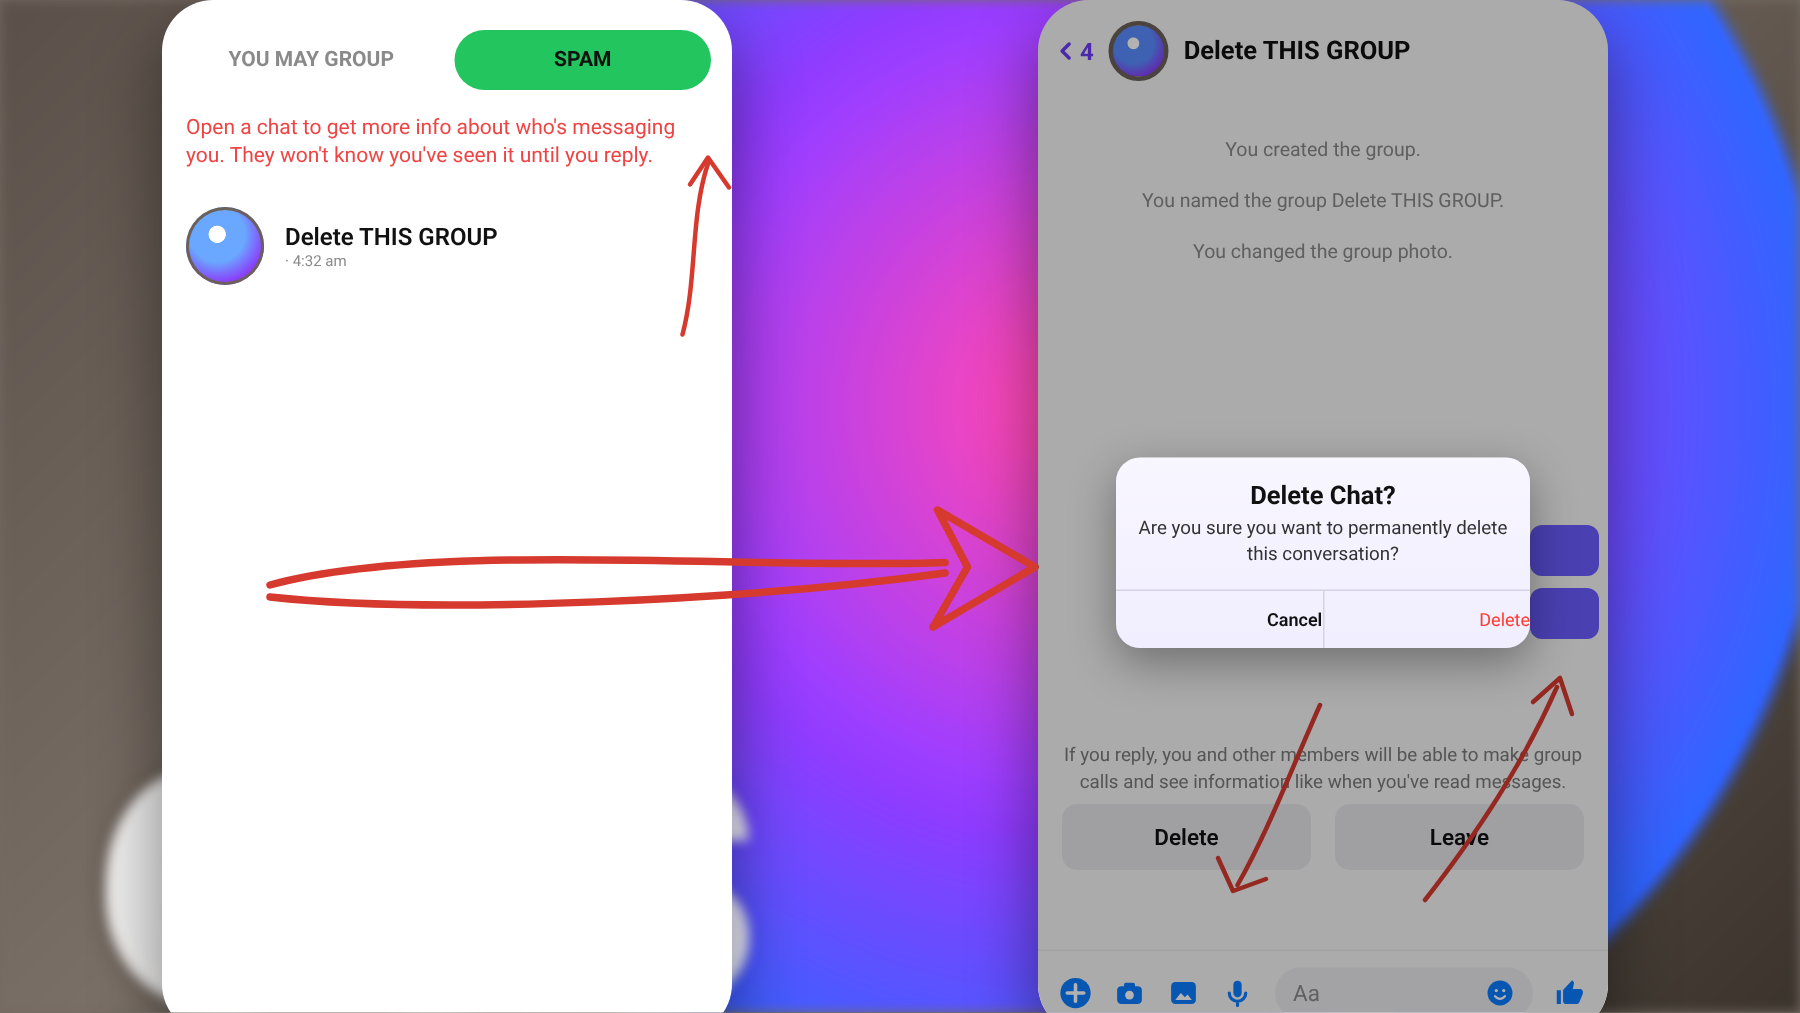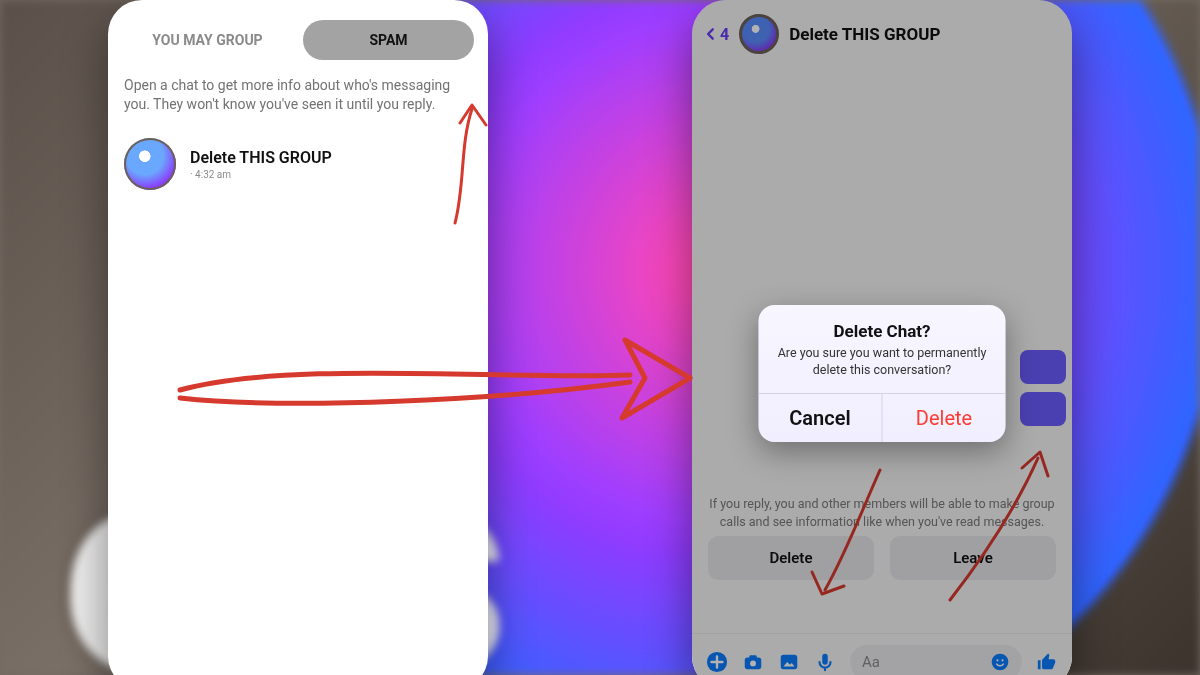--- a/index.html
+++ b/index.html
@@ -51,24 +51,24 @@
   .nav-edit { font-size: 16px; color: #111; }
 
   .tab-row {
     display: flex; align-items: center; gap: 10px;
     padding: 20px 14px 10px;
   }
   .tab-pill {
     flex:1; text-align:center; font-size: 14px; font-weight:700;
     padding: 12px 0; border-radius: 22px; color:#8a8a8a;
   }
-  .tab-pill.active { background:#a3a3a3; color:#111; }
+  .tab-pill.active { background:#22c55e; color:#111; }
 
   .info-text {
-    padding: 6px 16px 14px; color:#737373; font-size:14px; line-height:1.35;
+    padding: 6px 16px 14px; color:#ef4444; font-size:14px; line-height:1.35;
   }
 
   .chat-row { display:flex; align-items:center; gap:14px; padding: 10px 16px; }
   .avatar {
     width:52px; height:52px; border-radius:50%;
     background: radial-gradient(circle at 40% 35%, #ffffff 12%, #6aa8ff 13% 40%, #8a3ffc 70%);
     box-shadow: inset 0 0 0 2px #6b6159;
   }
   .chat-title { font-weight:600; color:#111; font-size:16px; }
   .chat-sub   { color:#8a8a8a; font-size:10px; margin-top:2px; }
@@ -115,28 +115,28 @@
   .ci{ color:#0a7cff; display:flex; align-items:center; justify-content:center;}
   .ci svg{width:22px;height:22px;}
   .composer-input{
     flex:1; background:#eaeaec; border-radius:18px; padding:7px 12px;
     color:#8a8a8a; font-size:15px; display:flex; align-items:center; justify-content:space-between;
   }
 
   
   .ios-alert {
     position:absolute; z-index:30; left:50%; top:305px; transform:translateX(-50%);
-    width:247px; background:linear-gradient(180deg,#f8f6ff 0%, #f1eeff 100%);
+    width:276px; background:linear-gradient(180deg,#f8f6ff 0%, #f1eeff 100%);
     border-radius:16px; box-shadow:0 10px 30px rgba(0,0,0,0.35);
     overflow:hidden; text-align:center;
   }
   .ios-alert .a-title{ font-weight:700; font-size:17px; padding:16px 16px 4px; color:#111;}
   .ios-alert .a-body { font-size:12.5px; color:#333; padding:0 8px 14px; line-height:1.35;}
   .ios-alert .a-row  { display:flex; border-top:1px solid #d5d2e6;}
-  .ios-alert .a-btn  { flex:1; padding:12px 0; font-size:20px; }
+  .ios-alert .a-btn  { flex:1; padding:12px 0; font-size:12px;text-align:right; }
   .ios-alert .a-btn.cancel{ color:#111; font-weight:600; border-right:1px solid #d5d2e6;}
   .ios-alert .a-btn.delete{ color:#ff3b30; }
 
   
   .peek-btn{
     position:absolute; right:6px; width:46px; height:34px; border-radius:8px;
     background:#6a5cff; z-index:15;
   }
   .peek-btn.one{ top:350px;}
   .peek-btn.two{ top:392px;}
@@ -179,20 +179,25 @@
       <div class="r-back">
         <svg viewBox="0 0 24 24">
             <path d="M15 4 L7 12 L15 20" stroke="#6a3df5" stroke-width="4" fill="none" stroke-linecap="round" stroke-linejoin="round"></path>
           </svg>
         <span class="r-badge">4</span>
       </div>
       <div class="r-avatar"></div>
       <div class="r-title">Delete THIS GROUP</div>
     </div>
 
+    <div class="system-lines">
+      <div>You created the group.</div>
+      <div>You named the group Delete THIS GROUP.</div>
+      <div>You changed the group photo.</div>
+    </div>
   </div>
 
   <div class="peek-btn one"></div>
   <div class="peek-btn two"></div>
 
   <div class="reply-note">If you reply, you and other members will be able to make group calls and see information like when you've read messages.</div>
 
   <div class="action-row">
     <div class="action-btn">Delete</div>
     <div class="action-btn">Leave</div>

